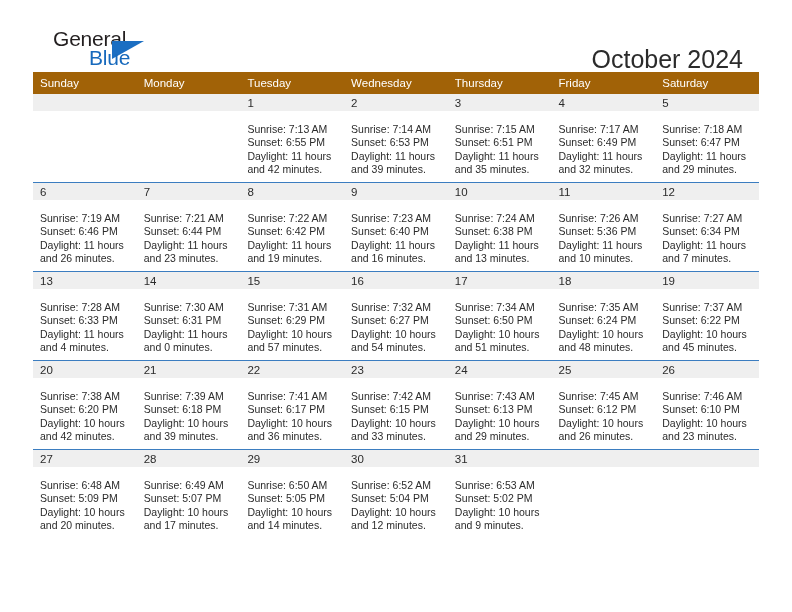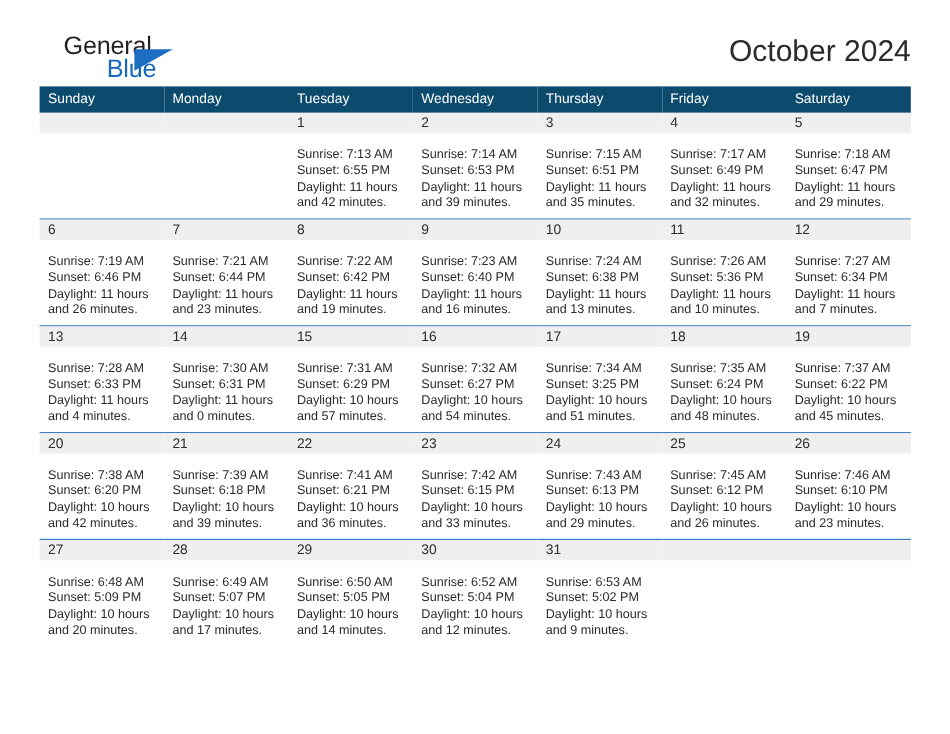--- a/index.html
+++ b/index.html
@@ -70,40 +70,40 @@
   .titles {
     text-align: right;
     flex: 0 0 auto;
     padding-top: 1px;
   }
   .cal-title {
     font-size: 25px;
     color: #2b2b2b;
     line-height: 1.15;
     font-weight: normal;
-    margin: 0;
+    margin: 16px;
     text-align: right;
   }
   .cal-subtitle {
     font-size: 14px;
     color: #2b2b2b;
     line-height: 1.2;
     margin: 5px 0 0 0;
     font-weight: normal;
   }
 
   
   .calendar {
     width: 726px;
     border-collapse: collapse;
     table-layout: fixed;
   }
 
   .dow-row th {
-    background: #0c4a6e;
+    background: #a16207;
     color: #ffffff;
     font-size: 11.5px;
     font-weight: normal;
     text-align: left;
     padding: 5px 0 5px 7px;
     height: 11px;
     border: none;
   }
 
   .week-row > td {
@@ -350,21 +350,21 @@
                 <div>Sunset: 6:27 PM</div>
                 <div class="daylight">Daylight: 10 hours and 54 minutes.</div>
               </div>
             </div>
           </td>
           <td>
             <div class="cell">
               <div class="daynum-band">17</div>
               <div class="cell-body">
                 <div>Sunrise: 7:34 AM</div>
-                <div>Sunset: 3:25 PM</div>
+                <div>Sunset: 6:50 PM</div>
                 <div class="daylight">Daylight: 10 hours and 51 minutes.</div>
               </div>
             </div>
           </td>
           <td>
             <div class="cell">
               <div class="daynum-band">18</div>
               <div class="cell-body">
                 <div>Sunrise: 7:35 AM</div>
                 <div>Sunset: 6:24 PM</div>
@@ -402,21 +402,21 @@
                 <div>Sunset: 6:18 PM</div>
                 <div class="daylight">Daylight: 10 hours and 39 minutes.</div>
               </div>
             </div>
           </td>
           <td>
             <div class="cell">
               <div class="daynum-band">22</div>
               <div class="cell-body">
                 <div>Sunrise: 7:41 AM</div>
-                <div>Sunset: 6:21 PM</div>
+                <div>Sunset: 6:17 PM</div>
                 <div class="daylight">Daylight: 10 hours and 36 minutes.</div>
               </div>
             </div>
           </td>
           <td>
             <div class="cell">
               <div class="daynum-band">23</div>
               <div class="cell-body">
                 <div>Sunrise: 7:42 AM</div>
                 <div>Sunset: 6:15 PM</div>

